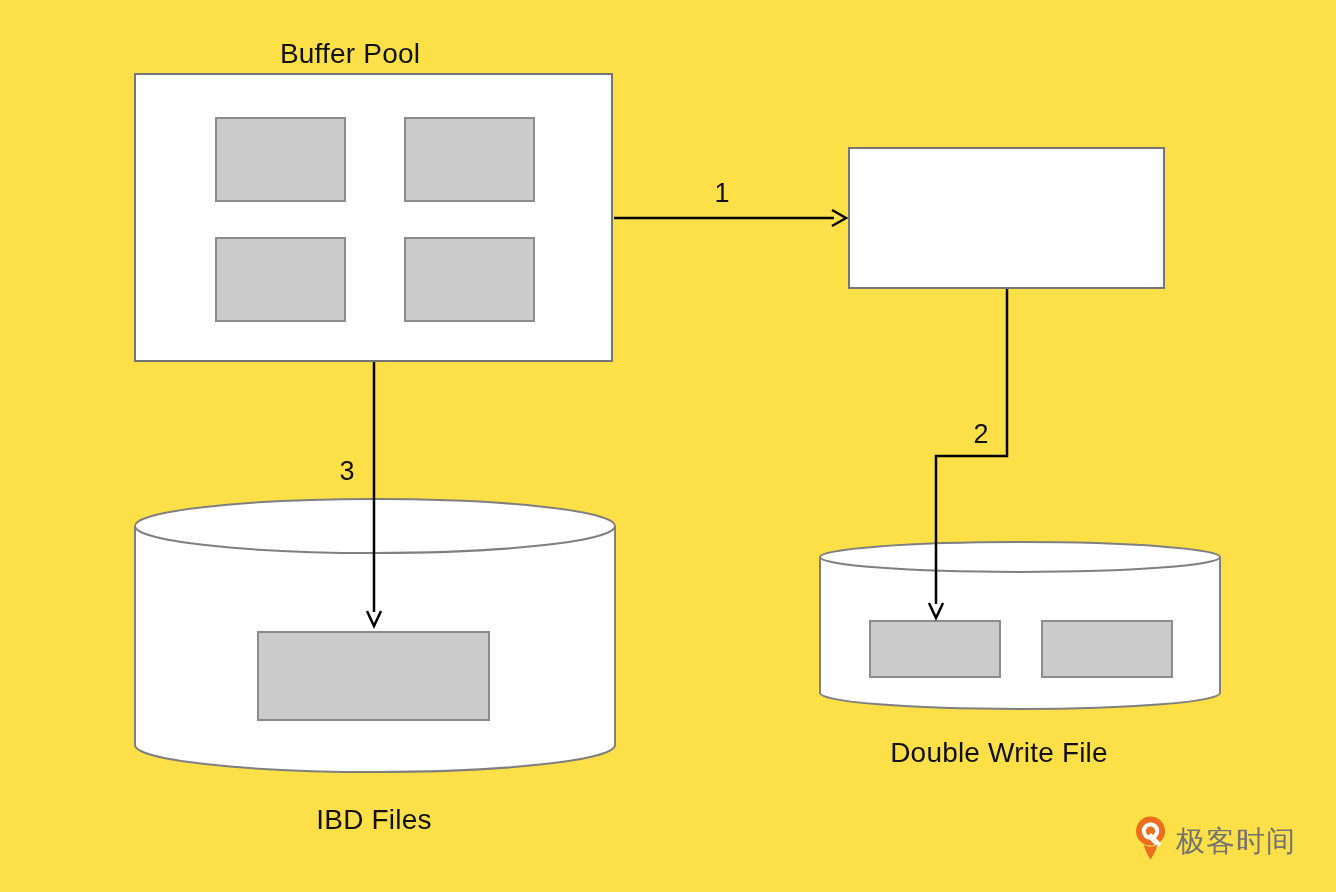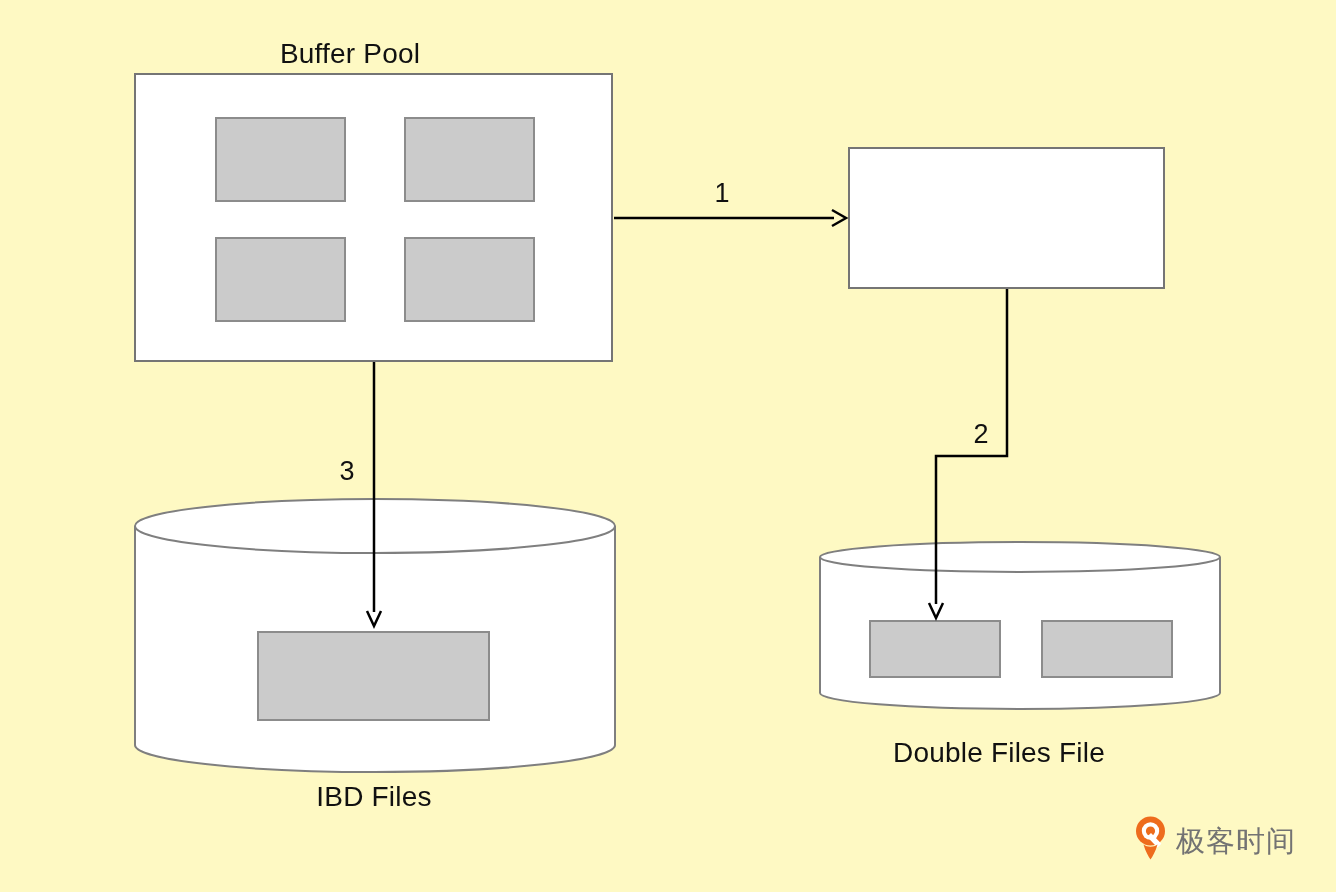--- a/index.html
+++ b/index.html
@@ -1,21 +1,21 @@
 <!DOCTYPE html>
 <html><head>
 <meta charset="utf-8">
 <style>
   * { margin: 0; padding: 0; box-sizing: border-box; }
   html, body { background: #ffffff; }
   #canvas {
     position: relative;
     width: 1336px;
     height: 892px;
-    background: #fef9c3;
+    background: #fde047;
     font-family: "Liberation Sans", sans-serif;
     overflow: hidden;
   }
   .label {
     position: absolute;
     transform: translate(-50%, -50%);
     font-size: 28px;
     color: #111111;
     white-space: nowrap;
     letter-spacing: 0.2px;
@@ -98,22 +98,22 @@
       <path d="M1007,289 V456 H936 V604"></path>
       <polyline points="929,603 936,618 943,603"></polyline>
     </g>
     <g stroke="#000000" stroke-width="2.5" fill="none">
       <path d="M374,362 V612"></path>
       <polyline points="367,611 374,626 381,611"></polyline>
     </g>
   </svg>
 
   <div class="label" style="left:350px; top:54px;">Buffer Pool</div>
-  <div class="label" style="left:374px; top:797px;text-align:right;">IBD Files</div>
-  <div class="label" style="left:999px; top:753px;">Double Files File</div>
+  <div class="label" style="left:374px; top:820px;text-align:right;">IBD Files</div>
+  <div class="label" style="left:999px; top:753px;">Double Write File</div>
 
   <div class="step-label" style="left:722px; top:193px;">1</div>
   <div class="step-label" style="left:981px; top:434px;">2</div>
   <div class="step-label" style="left:347px; top:471px;">3</div>
 
   <div id="logo">
     <svg width="33" height="48" viewBox="0 0 33 48">
       <circle cx="16.5" cy="17" r="14.5" fill="#ee6c1d"></circle>
       <circle cx="16.5" cy="17" r="8.7" fill="#ffffff"></circle>
       <circle cx="16.5" cy="17" r="4.6" fill="#ee6c1d"></circle>

